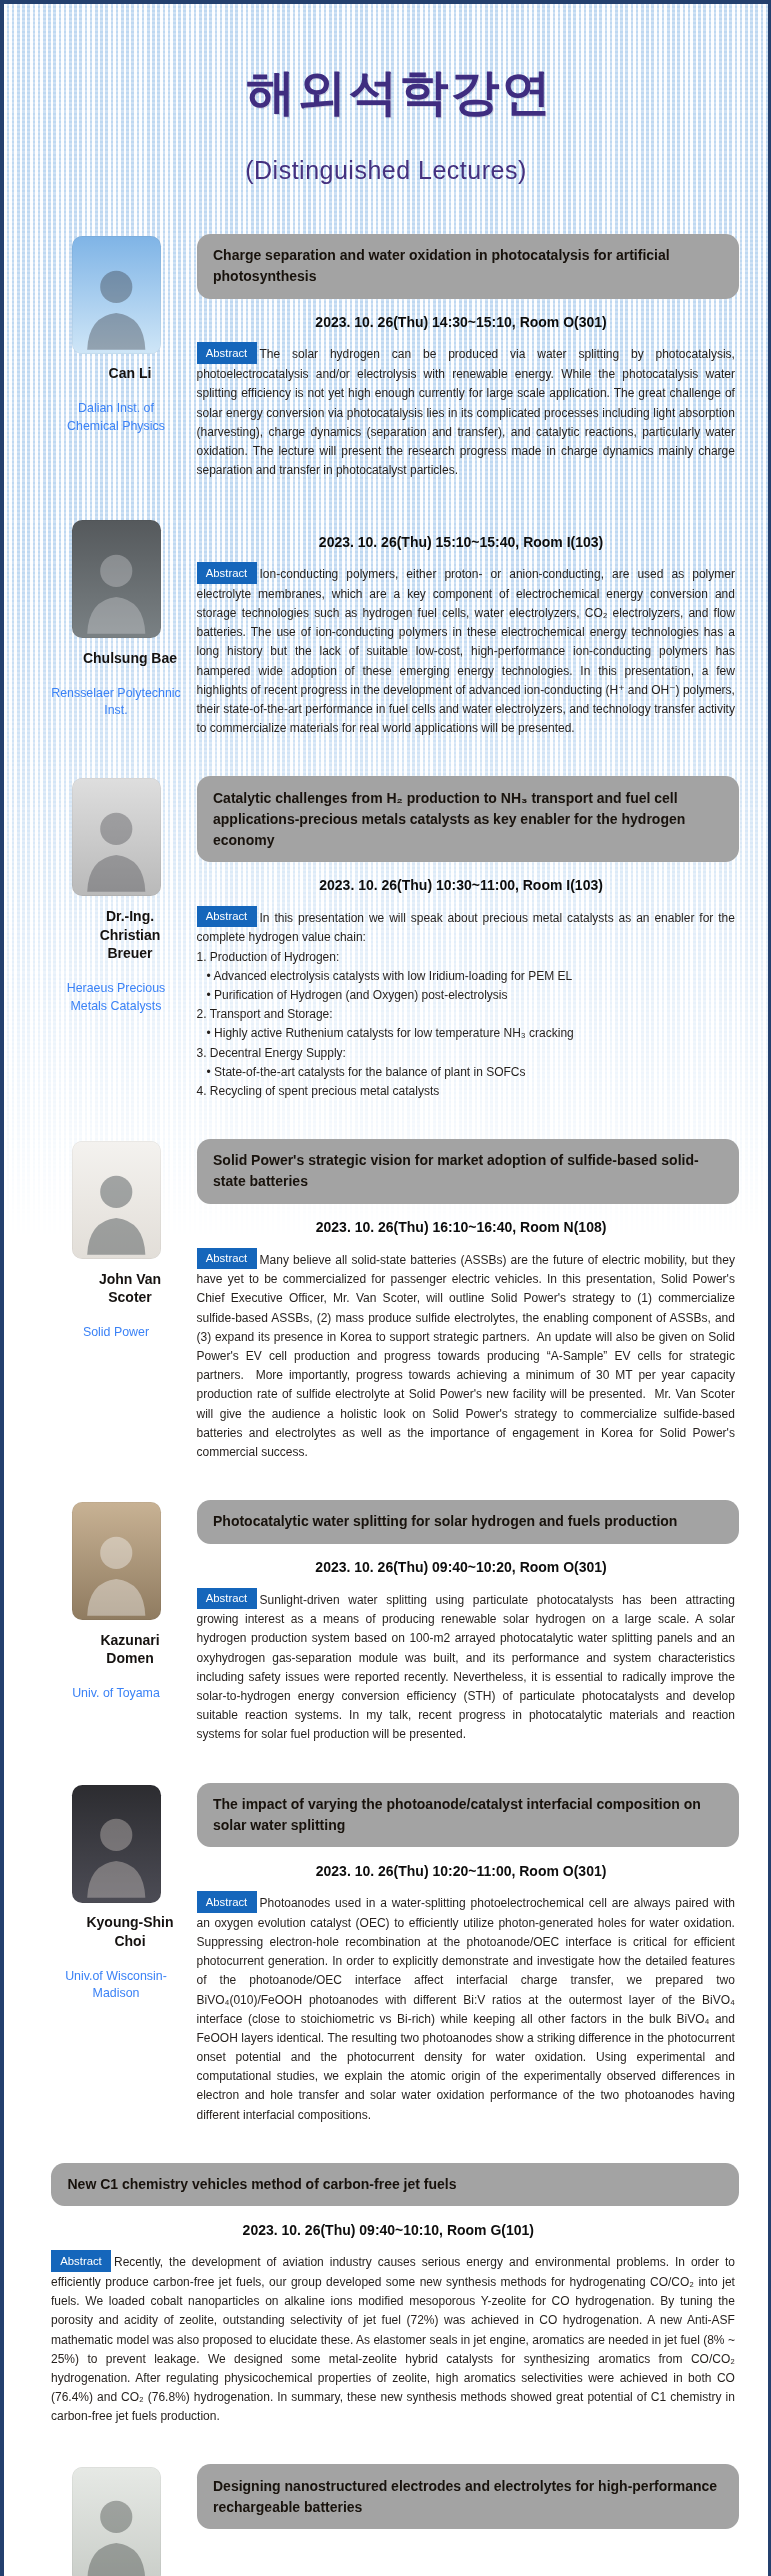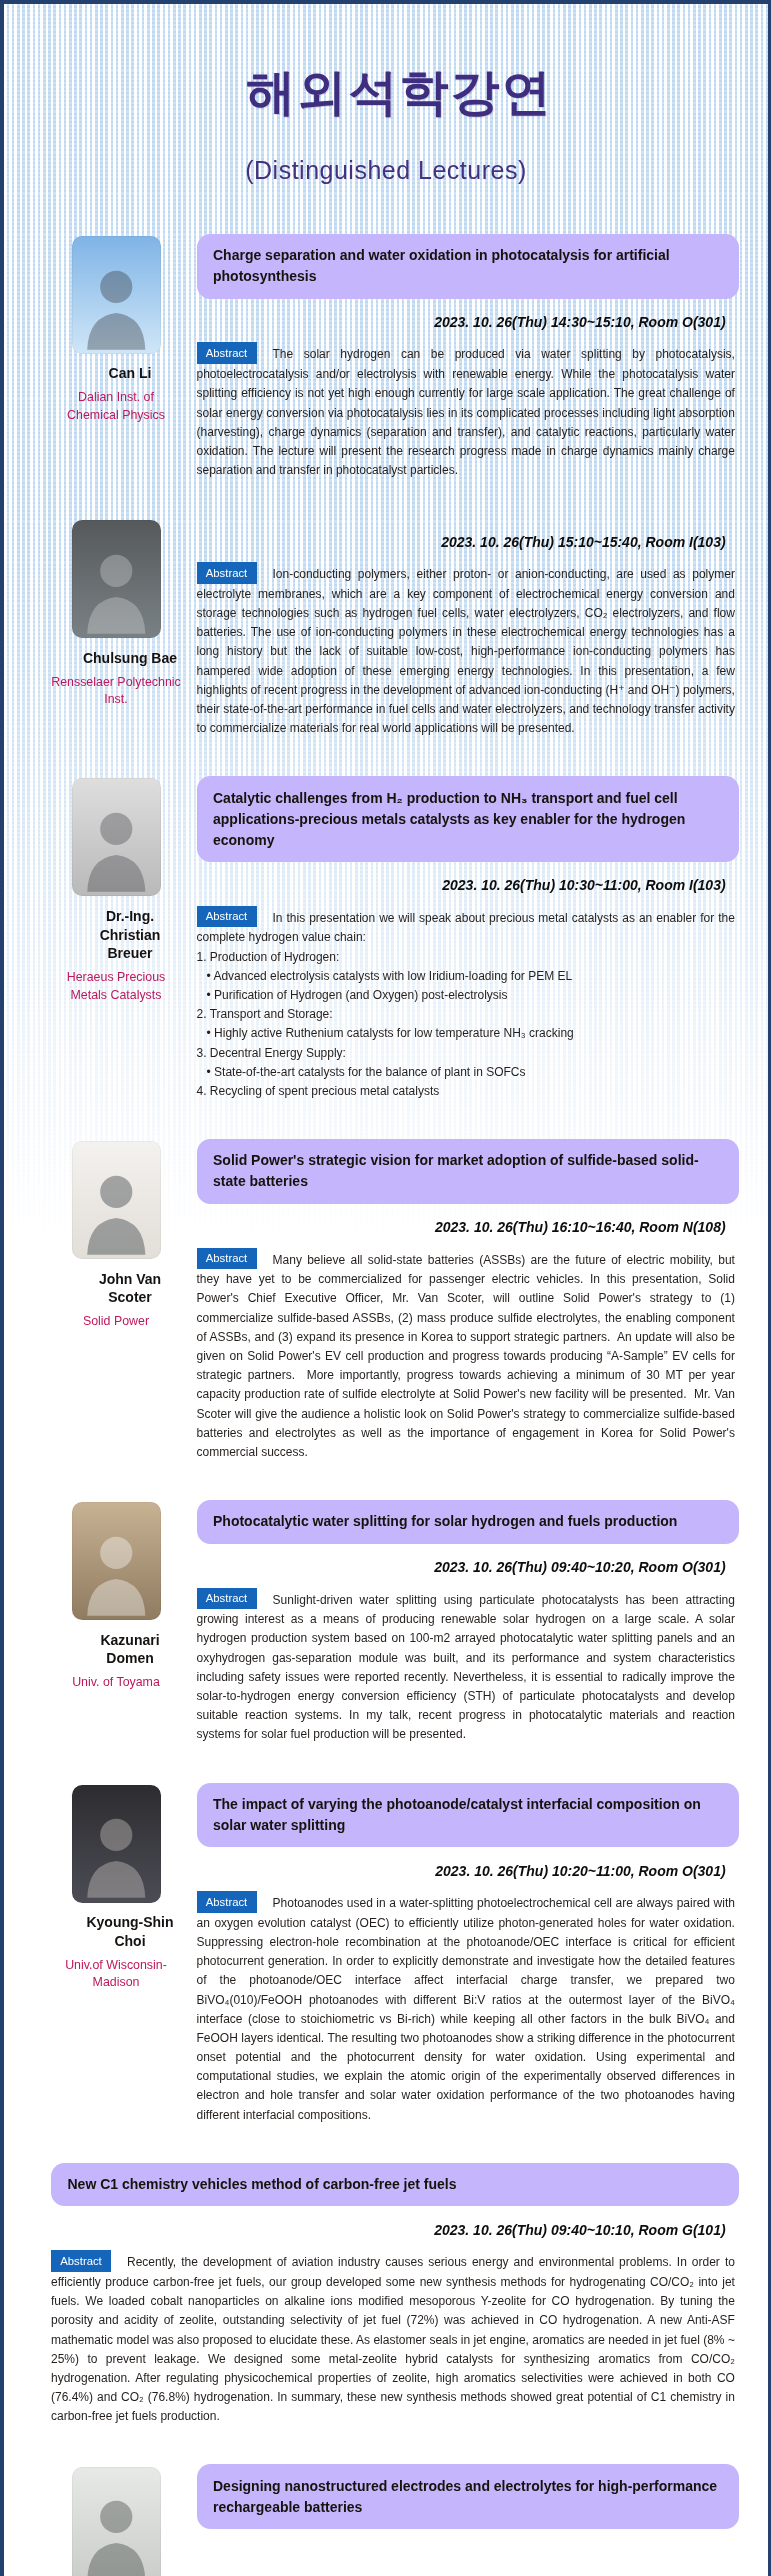--- a/index.html
+++ b/index.html
@@ -46,36 +46,35 @@
   .photo svg { width: 86%; height: 86%; display: block; }
   .p1 { background: linear-gradient(#7fb4e6, #cfe6f7); }
   .p2 { background: linear-gradient(#55595c, #7a8184); }
   .p3 { background: linear-gradient(#dedede, #b9b9b9); }
   .p4 { background: linear-gradient(#f4f2ef, #e2ded8); }
   .p5 { background: linear-gradient(#c8b294, #8f7b60); }
   .p6 { background: linear-gradient(#2c2c30, #4c4c55); }
   .p7 { background: linear-gradient(#d9d5d0, #b9b5ae); }
   .p8 { background: linear-gradient(#e6e9e5, #c9cdc8); }
   .speaker-name { font-size: 14px; font-weight: bold; color: #151210; line-height: 1.35; margin-left: 28px; }
-  .speaker-aff { font-size: 12.4px; color: #be185d; margin-top: 6px; line-height: 1.4; }
+  .speaker-aff { font-size: 12.4px; color: #3b82f6; margin-top: 17px; line-height: 1.4; }
 
   .content { flex: 1; min-width: 0; }
   .bubble {
-    background: #c4b5fd; border-radius: 13.4px; padding: 11.3px 16.5px;
+    background: #a3a3a3; border-radius: 13.4px; padding: 11.3px 16.5px;
     font-size: 14px; font-weight: bold; color: #18120c; line-height: 1.5;
   }
   .datetime {
-    text-align: right; font-size: 14px; font-weight: bold; color: #0d0d0d;
+    text-align: center; font-size: 14px; font-weight: bold; color: #0d0d0d;
     margin: 15.5px 13.4px 13.4px 0;
-    font-style: italic;
   }
   .abstract { font-size: 12px; line-height: 1.60; color: #241f1c; text-align: justify; padding-right: 4.1px; }
   .chip {
     display: inline-block; background: #1566bb; color: #ffffff;
-    font-size: 11.3px; padding: 1.5px 9.3px 2.1px; margin-right: 16px;
+    font-size: 11.3px; padding: 1.5px 9.3px 2.1px; margin-right: 3px;
     position: relative; top: -1px;
   }
   .abstract-text { white-space: pre-wrap; }
 </style>
 </head>
 <body>
 
 <div class="page">
   <div class="bg-pattern"></div>
   <div class="inner">

